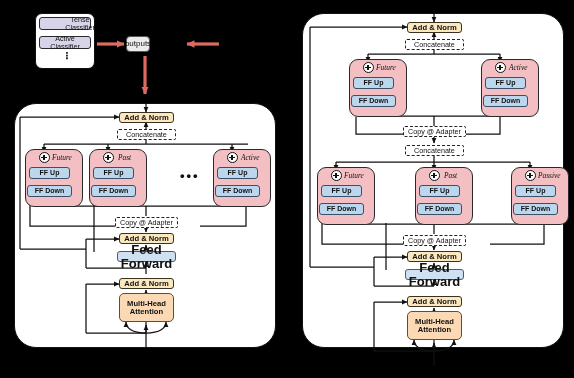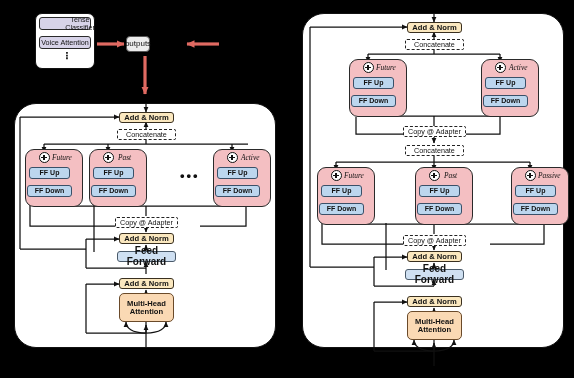--- a/index.html
+++ b/index.html
@@ -20,21 +20,21 @@
 
   .chip{border:1.1px solid #2a2a2a;border-radius:3px;background:#d7d3e8;
         font-size:7.2px;}
   .outputs{border:1.1px solid #555;border-radius:4px;background:#ececec;
            font-size:8px;}
   .addnorm{border:1.1px solid #3a3020;border-radius:3px;background:#fbe8bf;
            font-size:7.6px;font-weight:600;}
   .concat{border:1.3px dashed #222;border-radius:2px;background:#ffffff;
           font-size:7.2px;}
   .ffwd{border:1.1px solid #4a5a6a;border-radius:3px;background:#cfe0f2;
-        font-size:10px;font-weight:600;}
+        font-size:13px;font-weight:600;}
   .mha{border:1.2px solid #6a4a2a;border-radius:5px;background:#fad9b4;
        font-size:7.6px;font-weight:600;flex-direction:column;}
   .adapter{border:1.5px solid #2a2a2a;border-radius:9px;background:#f4bfc2;}
   .ffu{border:1.1px solid #3a5068;border-radius:3px;background:#bcd6ee;
        font-size:7px;font-weight:600;}
   .alabel{font-size:7.4px;color:#111;font-family:"Liberation Serif",serif;
           font-style:italic;}
   .plus{position:absolute;width:11px;height:11px;border-radius:50%;
         background:#fff;border:1.4px solid #111;box-sizing:border-box;}
   .plus::before,.plus::after{content:"";position:absolute;background:#111;}
@@ -216,21 +216,21 @@
       <path d="M97,44 L124,44" marker-end="url(#rh)"></path>
       <path d="M219,44 L187,44" marker-end="url(#rh)"></path>
       <path d="M145,56 L145,94" marker-end="url(#rh)"></path>
     </g>
   </svg>
 
   <div class="node chip" style="left:39px;top:17px;width:52px;height:13px;padding-left:30px;">
     <span>Tense Classifier</span>
   </div>
   <div class="node chip" style="left:39px;top:36px;width:52px;height:13px;">
-    <span>Voice Attention</span>
+    <span>Active Classifier</span>
   </div>
   <div class="vdots" style="left:62px;top:50px;">⋮</div>
 
   <div class="node outputs" style="left:126px;top:36px;width:24px;height:16px;">
     <span>outputs</span>
   </div>
 
   <div class="node addnorm" style="left:119px;top:112px;width:55px;height:11px;">
     <span>Add &amp; Norm</span>
   </div>

